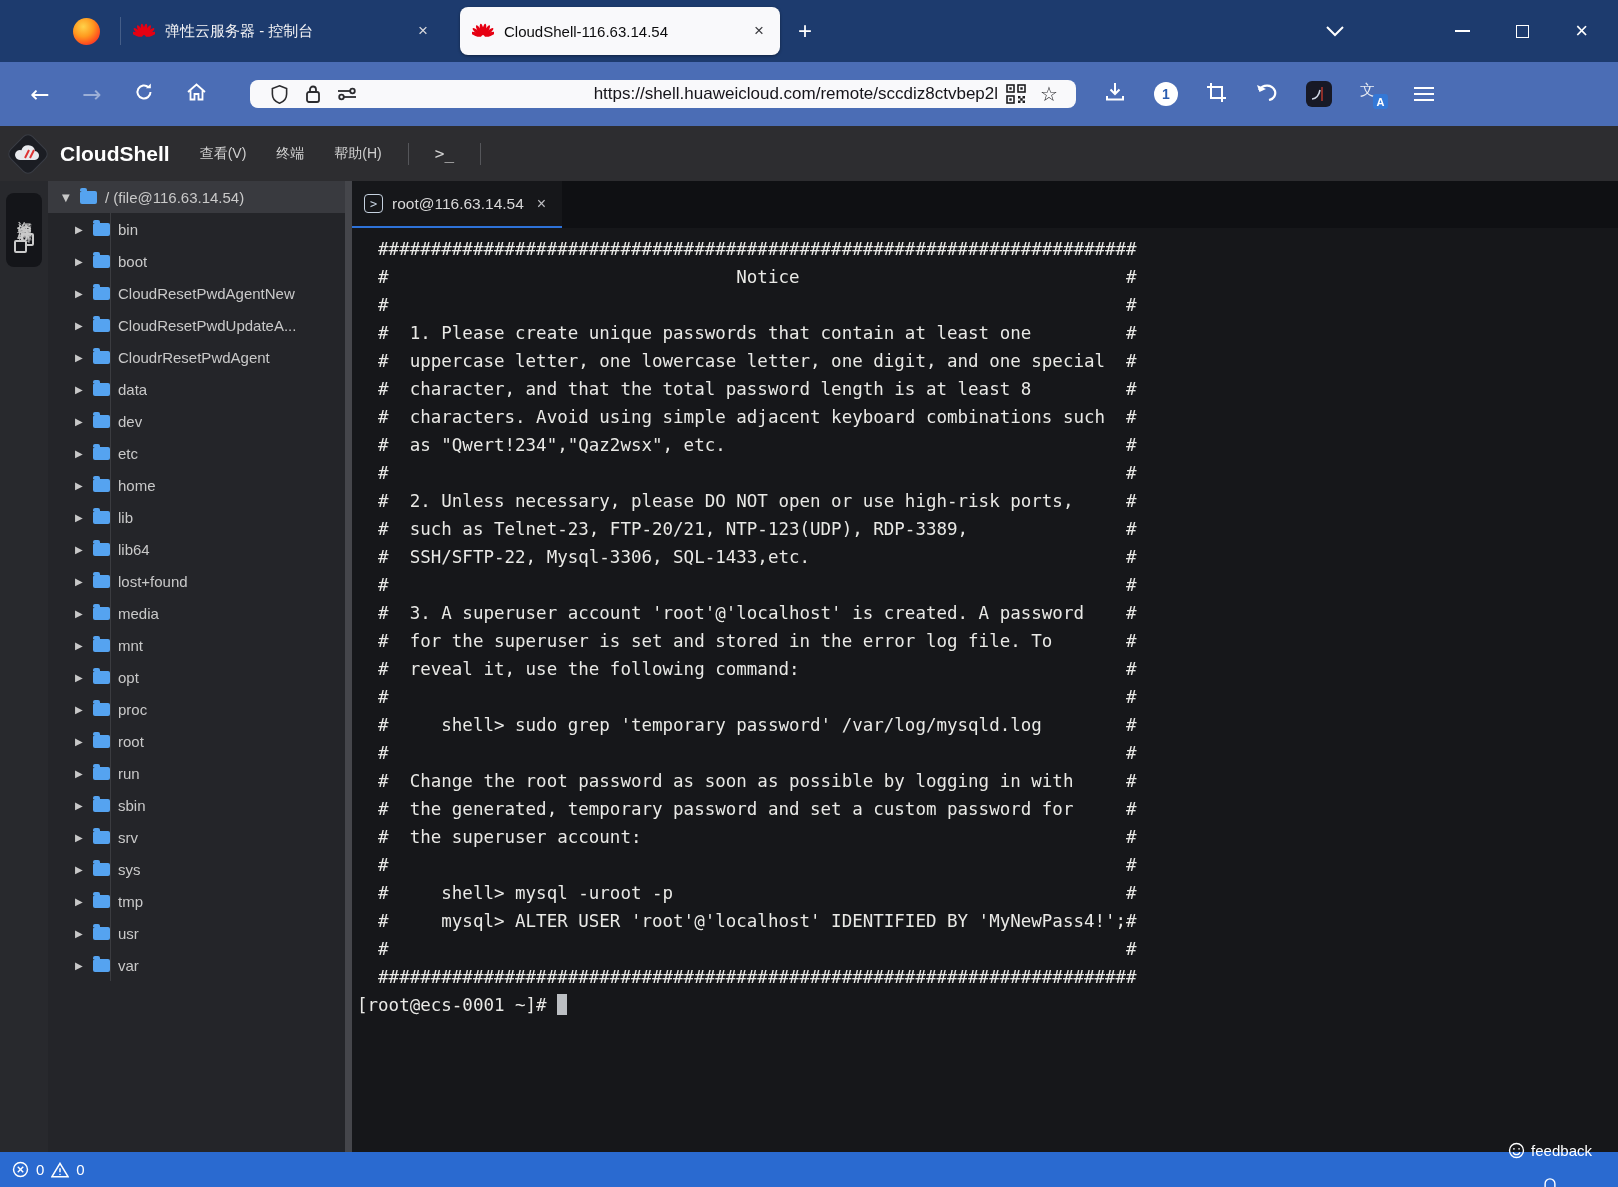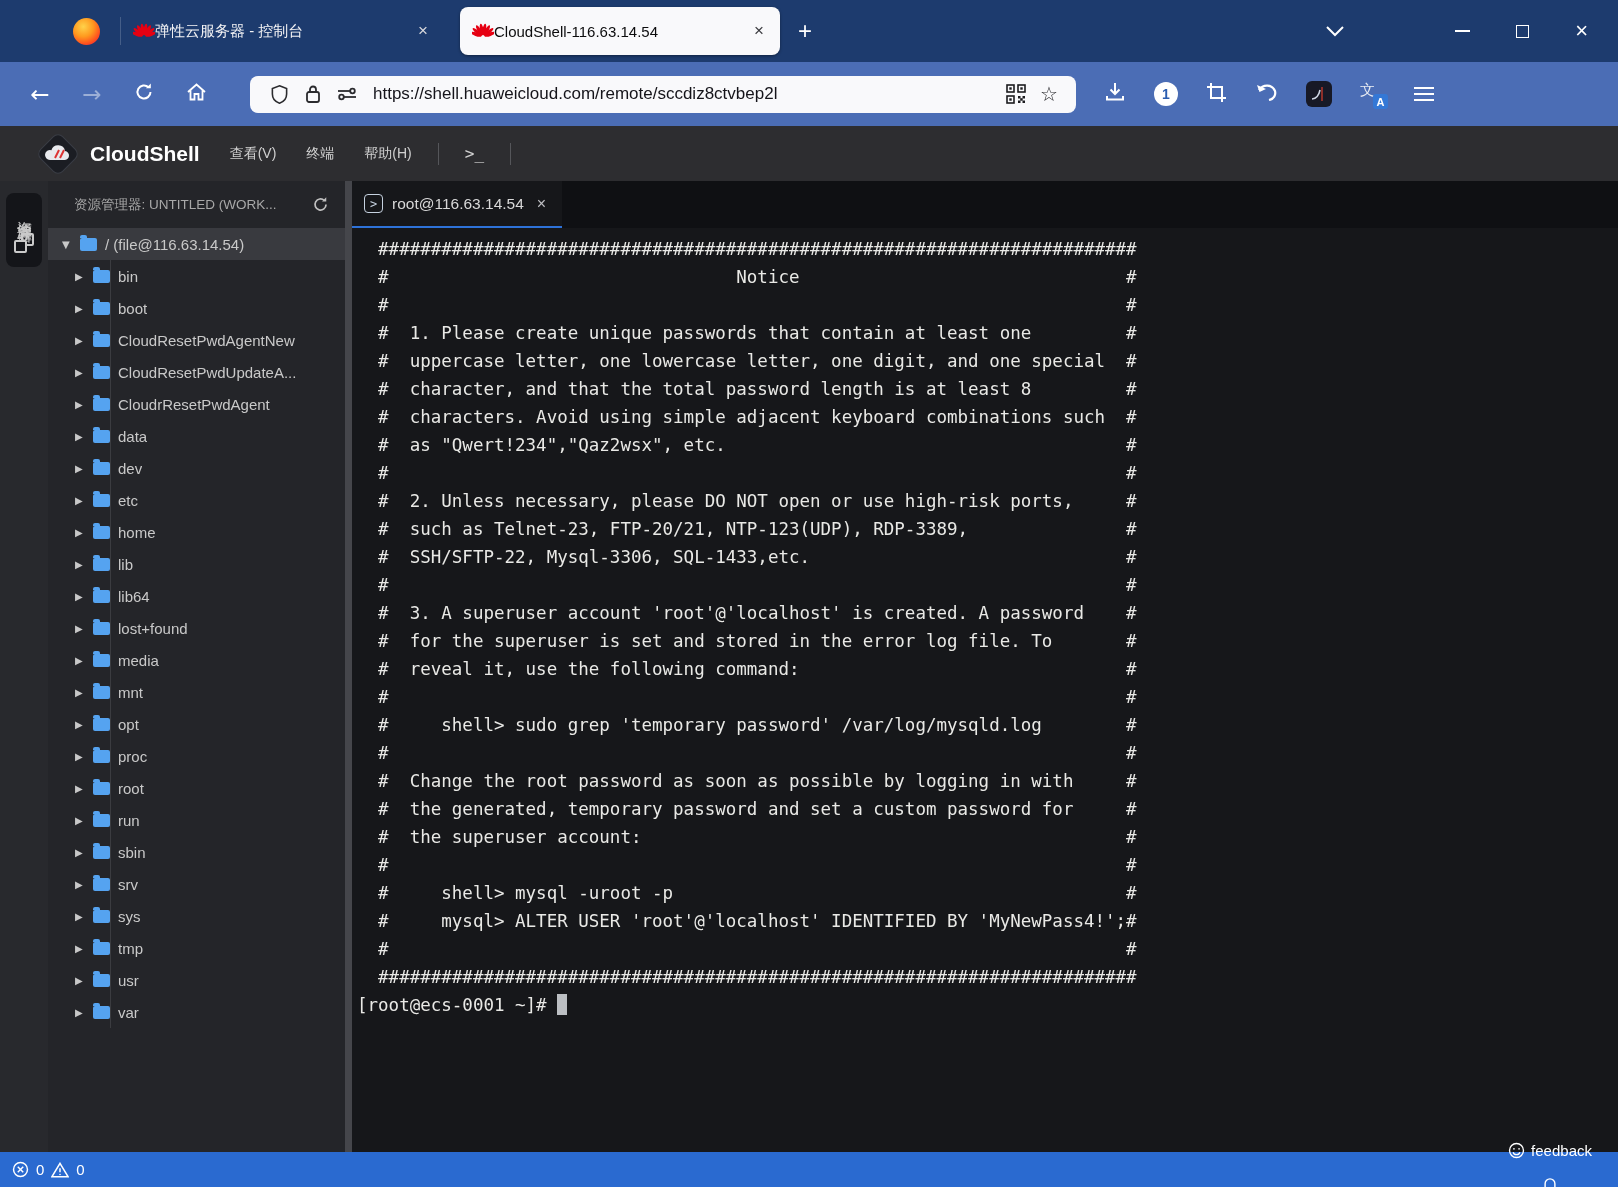--- a/index.html
+++ b/index.html
@@ -5,54 +5,54 @@
   * { margin:0; padding:0; box-sizing:border-box; }
   html,body { background:#000; }
   body { font-family:"Liberation Sans", sans-serif; }
   .window { position:relative; width:1618px; height:1187px; display:flex; flex-direction:column; overflow:hidden; background:#16171a; }
 
   
   .titlebar { height:62px; background:#1d3b6e; display:flex; align-items:center; flex:none; }
   .fx-icon { width:27px; height:27px; border-radius:50%; margin-left:73px; flex:none;
     background:radial-gradient(circle at 38% 32%, #ffd24a 0%, #ff9a1f 40%, #ff4a1f 72%, #c4007f 100%); }
   .tab-divider { width:1px; height:28px; background:rgba(255,255,255,.18); margin-left:20px; flex:none; }
-  .tab { display:flex; align-items:center; padding:0 12px; height:62px; width:323px; flex:none; color:#f2f2f4; font-size:15px; }
+  .tab { display:flex; align-items:center; gap:10px; padding:0 12px; height:62px; width:323px; flex:none; color:#f2f2f4; font-size:15px; }
   .tab .tab-title { flex:1; white-space:nowrap; overflow:hidden; }
   .tab-close { color:#d8d8dc; font-size:17px; cursor:default; padding:0 4px; }
   .tab.active { background:#f9f9fb; color:#0c0c0d; height:48px; width:320px; border-radius:8px; margin-left:16px; box-shadow:0 1px 3px rgba(0,0,0,.4); }
   .tab.active .tab-close { color:#3a3a3e; }
   .newtab { color:#fff; font-size:24px; font-weight:300; margin-left:18px; }
   .tablist-chevron { margin-left:auto; margin-right:110px; }
   .win-controls { display:flex; align-items:center; gap:46px; margin-right:30px; }
   .wc-min { width:15px; height:2px; background:#fff; }
   .wc-max { width:13px; height:13px; border:1.6px solid #fff; }
   .wc-close { color:#fff; font-size:22px; line-height:1; }
 
   
   .hw-logo { width:22px; height:20px; flex:none; }
 
   
   .toolbar { height:64px; background:#4b6db5; display:flex; align-items:center; flex:none; padding:0 14px; }
   .nav-btn { width:52px; text-align:center; font-size:23px; color:#fff; flex:none; font-family:"DejaVu Sans", sans-serif; }
   .nav-btn.disabled { color:rgba(255,255,255,.45); }
-  .urlbar { width:826px; height:37px; background:#f9f9fb; border-radius:8px; margin-left:28px; display:flex; align-items:center; padding:5px 12px; flex:none; }
+  .urlbar { width:826px; height:28px; background:#f9f9fb; border-radius:8px; margin-left:28px; display:flex; align-items:center; padding:5px 12px; flex:none;text-align:right; }
   .urlbar .ico { flex:none; margin:0 8px; display:flex; align-items:center; }
   .url-text { font-size:17px; color:#15141a; margin-left:8px; flex:1; white-space:nowrap; overflow:hidden; }
   .star { font-family:"DejaVu Sans", sans-serif; font-size:20px; color:#2b2b2e; margin:0 6px; }
   .tb-right { display:flex; align-items:center; margin-left:28px; gap:28px; }
   .badge1 { width:24px; height:24px; border-radius:50%; background:#fff; color:#2a5db0; font-weight:bold; font-size:14px; display:flex; align-items:center; justify-content:center; }
   .ext-tile { width:26px; height:26px; border-radius:6px; background:#171926; display:flex; align-items:center; justify-content:center; }
   .translate { position:relative; width:26px; height:26px; }
   .translate .zh { color:#e7ebf2; font-size:15px; position:absolute; left:0; top:0; }
   .translate .en { position:absolute; right:-2px; bottom:-2px; width:15px; height:15px; background:#3478d6; color:#fff; border-radius:3px; font-size:11px; font-weight:bold; display:flex; align-items:center; justify-content:center; }
   .hamburger { display:flex; flex-direction:column; gap:4px; }
   .hamburger span { display:block; width:20px; height:2.2px; background:#fff; }
 
   
-  .appheader { height:55px; background:#2d2d30; display:flex; align-items:center; flex:none; color:#d0d0d0;padding-left:30px; }
+  .appheader { height:55px; background:#2d2d30; display:flex; align-items:center; flex:none; color:#d0d0d0; }
   .cs-logo { width:40px; height:40px; margin-left:8px; flex:none; position:relative; }
   .cs-logo .diamond { position:absolute; inset:4px; background:#1b1d23; transform:rotate(45deg); border-radius:7px; border:1px solid #3a3d45; }
   .cs-logo svg { position:absolute; inset:0; }
   .cs-title { color:#ffffff; font-weight:bold; font-size:21px; margin-left:12px; }
   .menu-item { font-size:14px; margin-left:30px; }
   .hdr-sep { width:1px; height:22px; background:#55565a; margin-left:26px; }
   .hdr-term-glyph { font-family:"DejaVu Sans Mono", monospace; font-size:16px; color:#d0d0d0; margin-left:26px; }
   .appheader-right { margin-left:auto; display:flex; align-items:center; gap:20px; padding-right:20px; }
   .greeting { font-size:16.5px; }
   .close-instance { display:flex; align-items:center; gap:8px; font-size:16.5px; }
@@ -269,29 +269,20 @@
       <div class="rail-tab">
         <span class="rail-label">资源管理器</span>
         <span class="copy-icon">
             <span class="b2"></span>
             <span class="b1"></span>
           </span>
       </div>
     </div>
 
     <div class="sidebar">
-      <div class="sidebar-header">
-        <span class="sh-label">资源管理器: UNTITLED (WORK...</span>
-        <span class="sh-refresh">
-          <svg width="17" height="17" viewBox="0 0 20 20">
-              <path d="M16.5 10a6.5 6.5 0 1 1-2-4.7" fill="none" stroke="#c0c0c0" stroke-width="2"></path>
-              <path d="M16.8 1.5 L16.8 6.5 L11.8 6.5 Z" fill="#c0c0c0"></path>
-            </svg>
-        </span>
-      </div>
       <div class="tree">
         <div class="guide-line"></div>
         <div class="tree-row root">
           <span class="tree-arrow">▼</span>
           <span class="folder"></span>
           <span class="tree-label">/ (file@116.63.14.54)</span>
         </div>
         <div>
   <div class="tree-row child">
     <span class="tree-arrow">▶</span>

